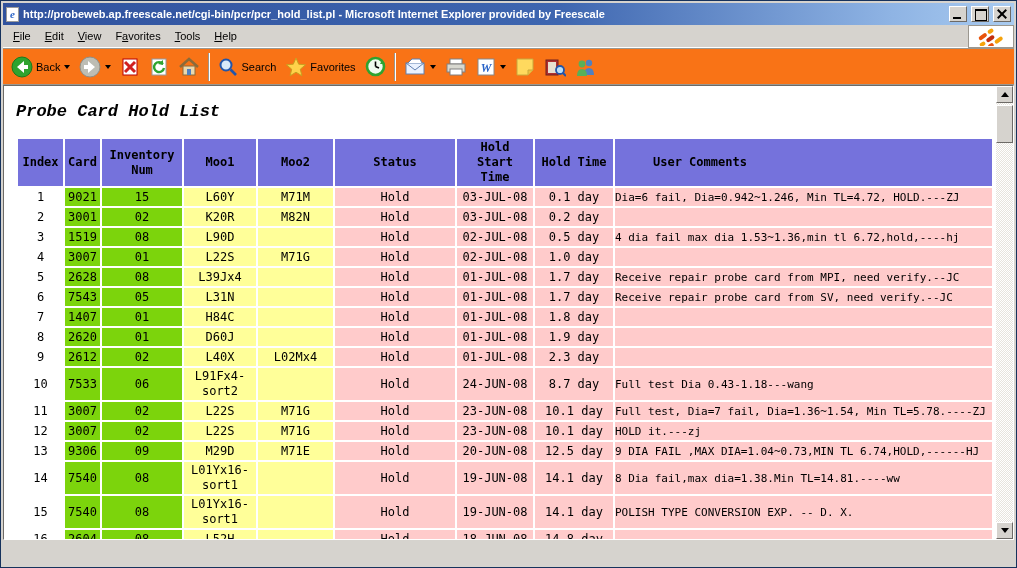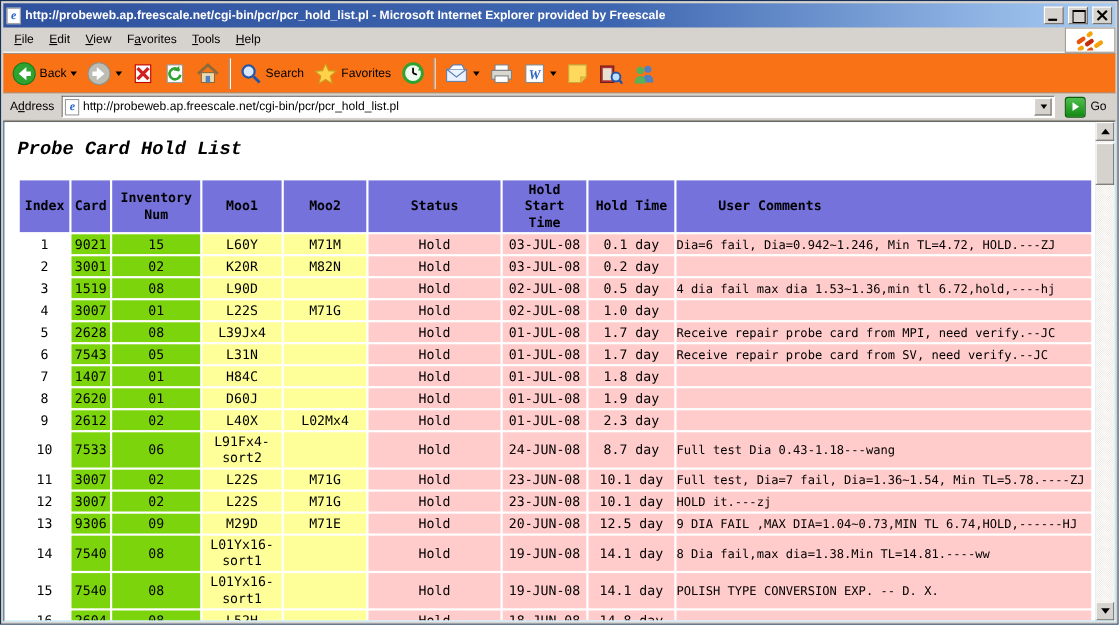--- a/index.html
+++ b/index.html
@@ -273,36 +273,20 @@
         <svg width="22" height="20" viewBox="0 0 22 20">
           <circle cx="14" cy="6" r="3.2" fill="#5080C0"></circle>
           <path d="M9 18 Q9 11 14 11 Q19 11 19 18 Z" fill="#5080C0"></path>
           <circle cx="7" cy="7" r="3.4" fill="#58B058"></circle>
           <path d="M2 19 Q2 12 7 12 Q12 12 12 19 Z" fill="#58B058"></path>
         </svg>
       </span>
     </span>
   </div>
 
-  <div class="addressbar">
-    <span class="addr-label"><span>A</span><u>d</u><span>dress</span></span>
-    <span class="addr-field">
-      <span class="ie-icon"></span>
-      <input class="addr-input" type="text" value="http://probeweb.ap.freescale.net/cgi-bin/pcr/pcr_hold_list.pl" style="">
-      <span class="addr-drop">
-        <span class="caret"></span>
-      </span>
-    </span>
-    <span class="go-btn">
-      <span class="go-square">
-          <span class="go-arrow"></span>
-        </span>
-      <span class="go-lbl">Go</span>
-    </span>
-  </div>
 
   <div class="client">
     <div class="page">
       <div class="page-title">Probe Card Hold List</div>
       <table class="hold">
         <thead>
           <tr>
             <th class="col-index">Index</th>
             <th class="col-card">Card</th>
             <th class="col-inventory">Inventory Num</th>

